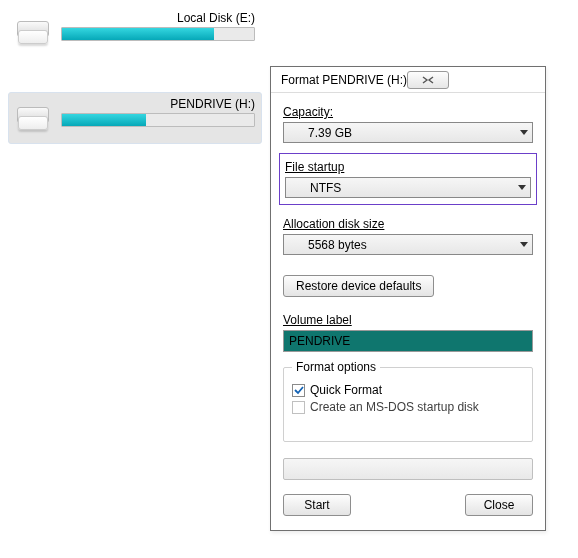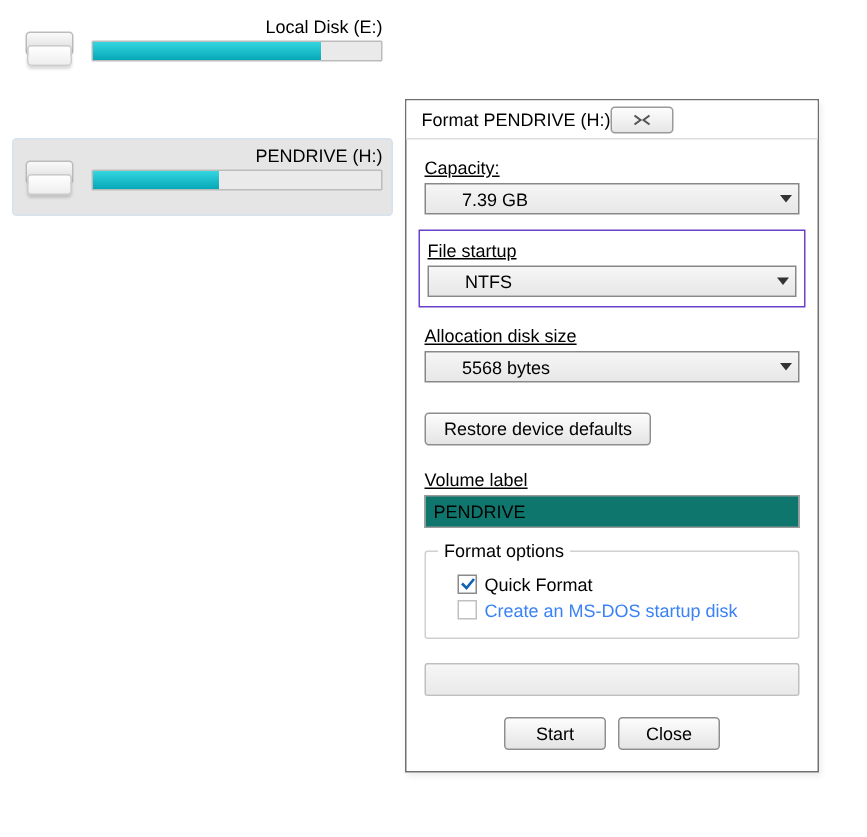--- a/index.html
+++ b/index.html
@@ -22,31 +22,31 @@
   .close-x { width: 42px; height: 18px; border: 1px solid #999; border-radius: 3px; background: linear-gradient(#fdfdfd,#e6e6e6); display: flex; align-items: center; justify-content: center; color: #444; font-family: sans-serif; font-size: 11px; cursor: default; }
   .dlg-body { padding: 10px 12px 14px 12px; }
   .label { margin: 2px 0 3px 0; text-decoration: underline; }
   .combo { height: 21px; border: 1px solid #888; background: linear-gradient(#f6f6f6,#e7e7e7); display: flex; align-items: center; padding: 0 4px 0 24px; cursor: default; }
   .combo .arrow { margin-left: auto; width: 0; height: 0; border-left: 4px solid transparent; border-right: 4px solid transparent; border-top: 5px solid #333; }
   .section-gap { height: 10px; }
   .group-hi { border: 1px solid #6b3fc9; padding: 4px 5px 6px 5px; margin: 0 -4px; }
   .btn { height: 22px; border: 1px solid #8e8e8e; border-radius: 3px; background: linear-gradient(#fdfdfd,#e4e4e4); padding: 0 12px; display: inline-flex; align-items: center; justify-content: center; cursor: default; }
   .btn-wide { margin-top: 20px; }
   .textbox { height: 22px; border: 1px solid #999; background: #0f766e; padding: 0 5px; display: flex; align-items: center; width: 100%; }
-  fieldset.opts { border: 1px solid #d0d0d0; border-radius: 2px; padding: 6px 8px 8px 8px; margin: 8px 0 0 0; }
+  fieldset.opts { border: 1px solid #d0d0d0; border-radius: 2px; padding: 6px 8px 24px 8px; margin: 8px 0 0 0; }
   fieldset.opts legend { padding: 0 4px; }
-  .check { display: flex; align-items: flex-start; gap: 5px; margin: 3px 13px; }
+  .check { display: flex; align-items: flex-end; gap: 5px; margin: 3px 0; }
   .chk { width: 13px; height: 13px; border: 1px solid #8a8a8a; background: #fff; display: flex; align-items: center; justify-content: center; }
   .chk.on { background: #fff; }
   .chk.on svg { display:block }
   .chk svg { display:none }
-  .disabled { color: #3b82f6; }
+  .disabled { color: #404040; }
   .disabled .chk { border-color: #c0c0c0; }
   .progress-strip { height: 22px; border: 1px solid #bfbfbf; border-radius: 2px; background: linear-gradient(#f6f6f6,#e9e9e9); margin-top: 16px; }
-  .dlg-buttons { display: flex; justify-content: center; gap: 8px; margin-top: 14px; }
+  .dlg-buttons { display: flex; justify-content: space-between; gap: 8px; margin-top: 14px; }
   .dlg-buttons .btn { width: 68px; height: 22px; }
 </style>
 </head>
 <body>
 
 <div class="drives">
 
 <div class="drive">
       <div class="drive-icon"></div>
       <div class="drive-body">

